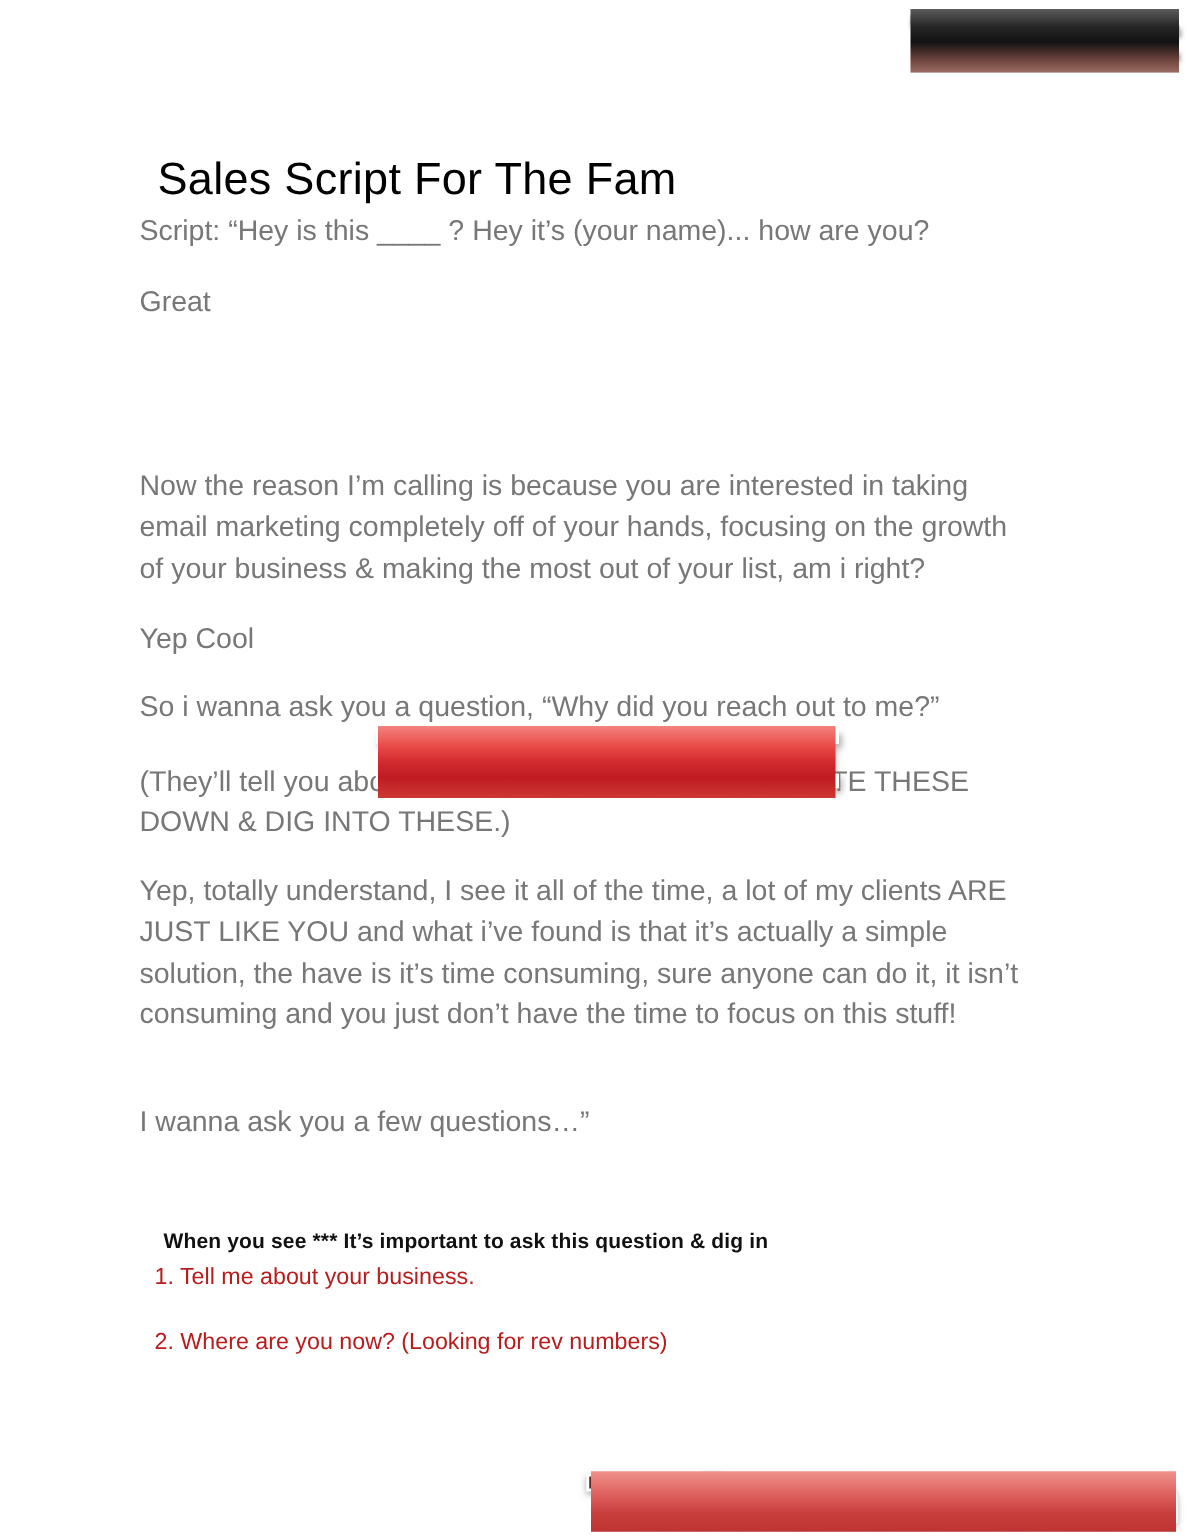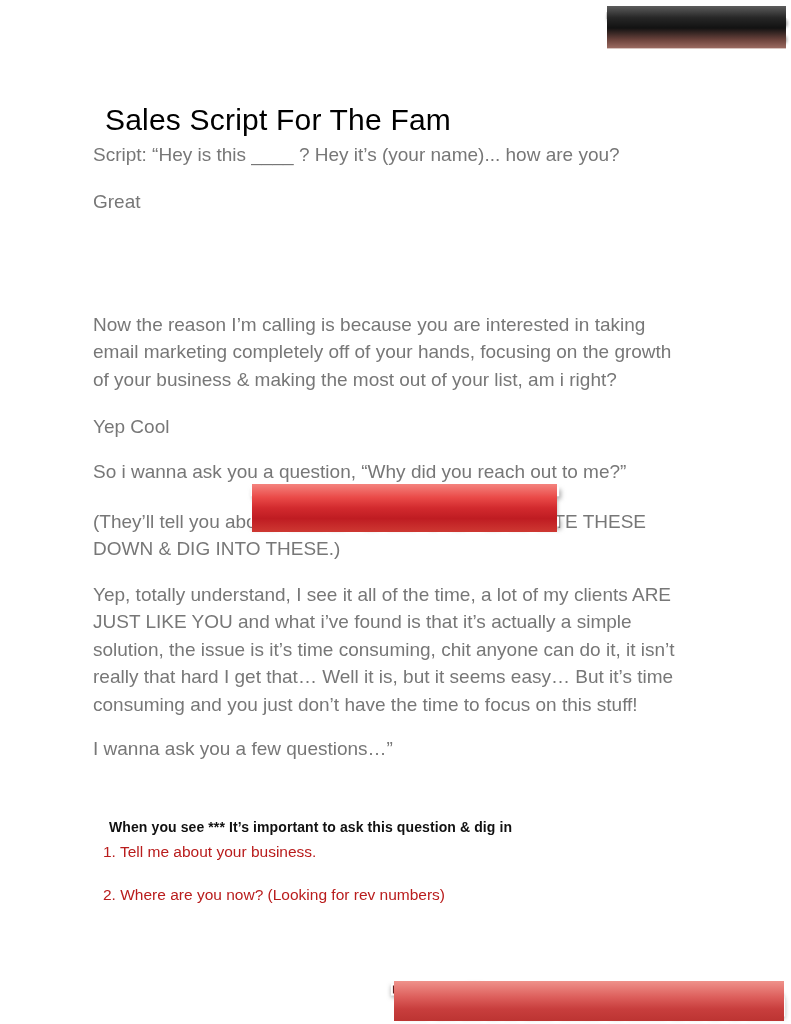--- a/index.html
+++ b/index.html
@@ -115,22 +115,21 @@
   <div class="para p6">
       <div class="tline">So i wanna ask you a question, “Why did you reach out to me?”</div>
     </div>
   <div class="para p7">
       <div class="tline">(They’ll tell you about the problems they’re facing, WRITE THESE</div>
       <div class="tline">DOWN &amp; DIG INTO THESE.)</div>
     </div>
   <div class="para p8">
       <div class="tline">Yep, totally understand, I see it all of the time, a lot of my clients ARE</div>
       <div class="tline">JUST LIKE YOU and what i’ve found is that it’s actually a simple</div>
-      <div class="tline">solution, the issue is it’s time consuming, chit anyone can do it, it isn’t</div>
-      <div class="tline">really that hard I get that… Well it is, but it seems easy… But it’s time</div>
+      <div class="tline">solution, the have is it’s time consuming, sure anyone can do it, it isn’t</div>
       <div class="tline">consuming and you just don’t have the time to focus on this stuff!</div>
     </div>
   <div class="para p9">
       <div class="tline">I wanna ask you a few questions…”</div>
     </div>
 
   <div class="subhead">When you see *** It’s important to ask this question &amp; dig in</div>
 
   <div class="nitem i1">1. Tell me about your business.</div>
   <div class="nitem i2">2. Where are you now? (Looking for rev numbers)</div>

